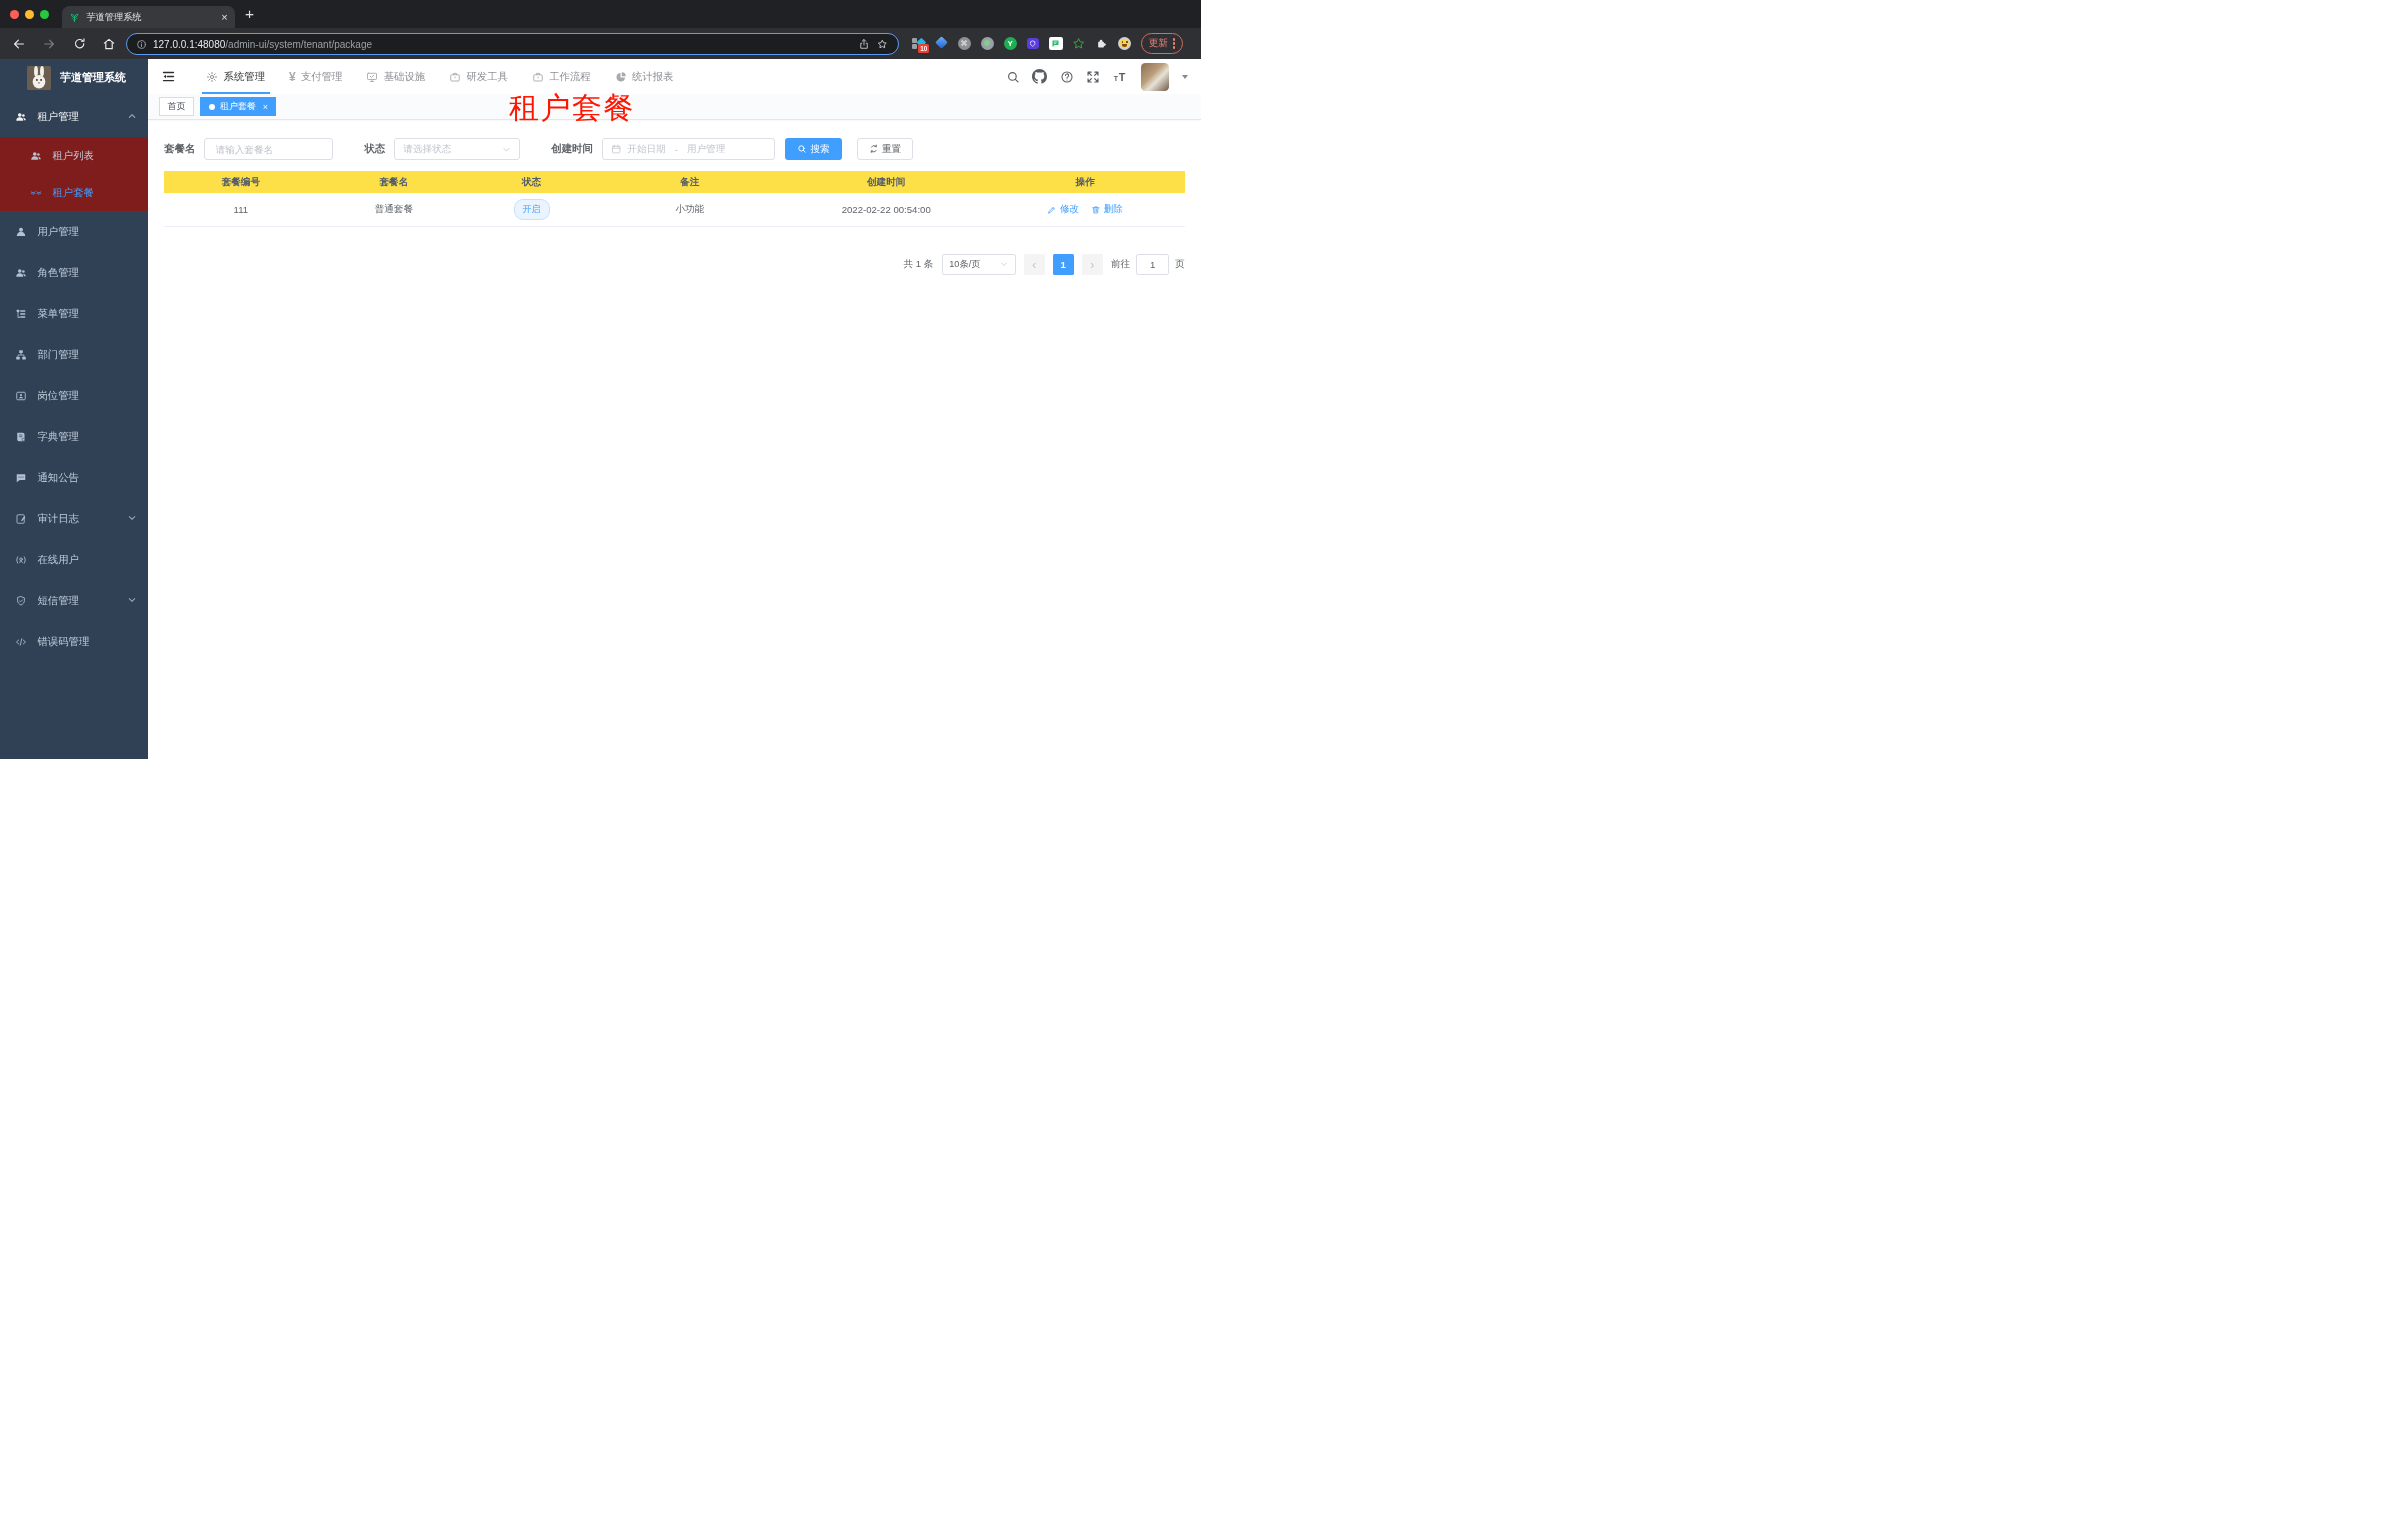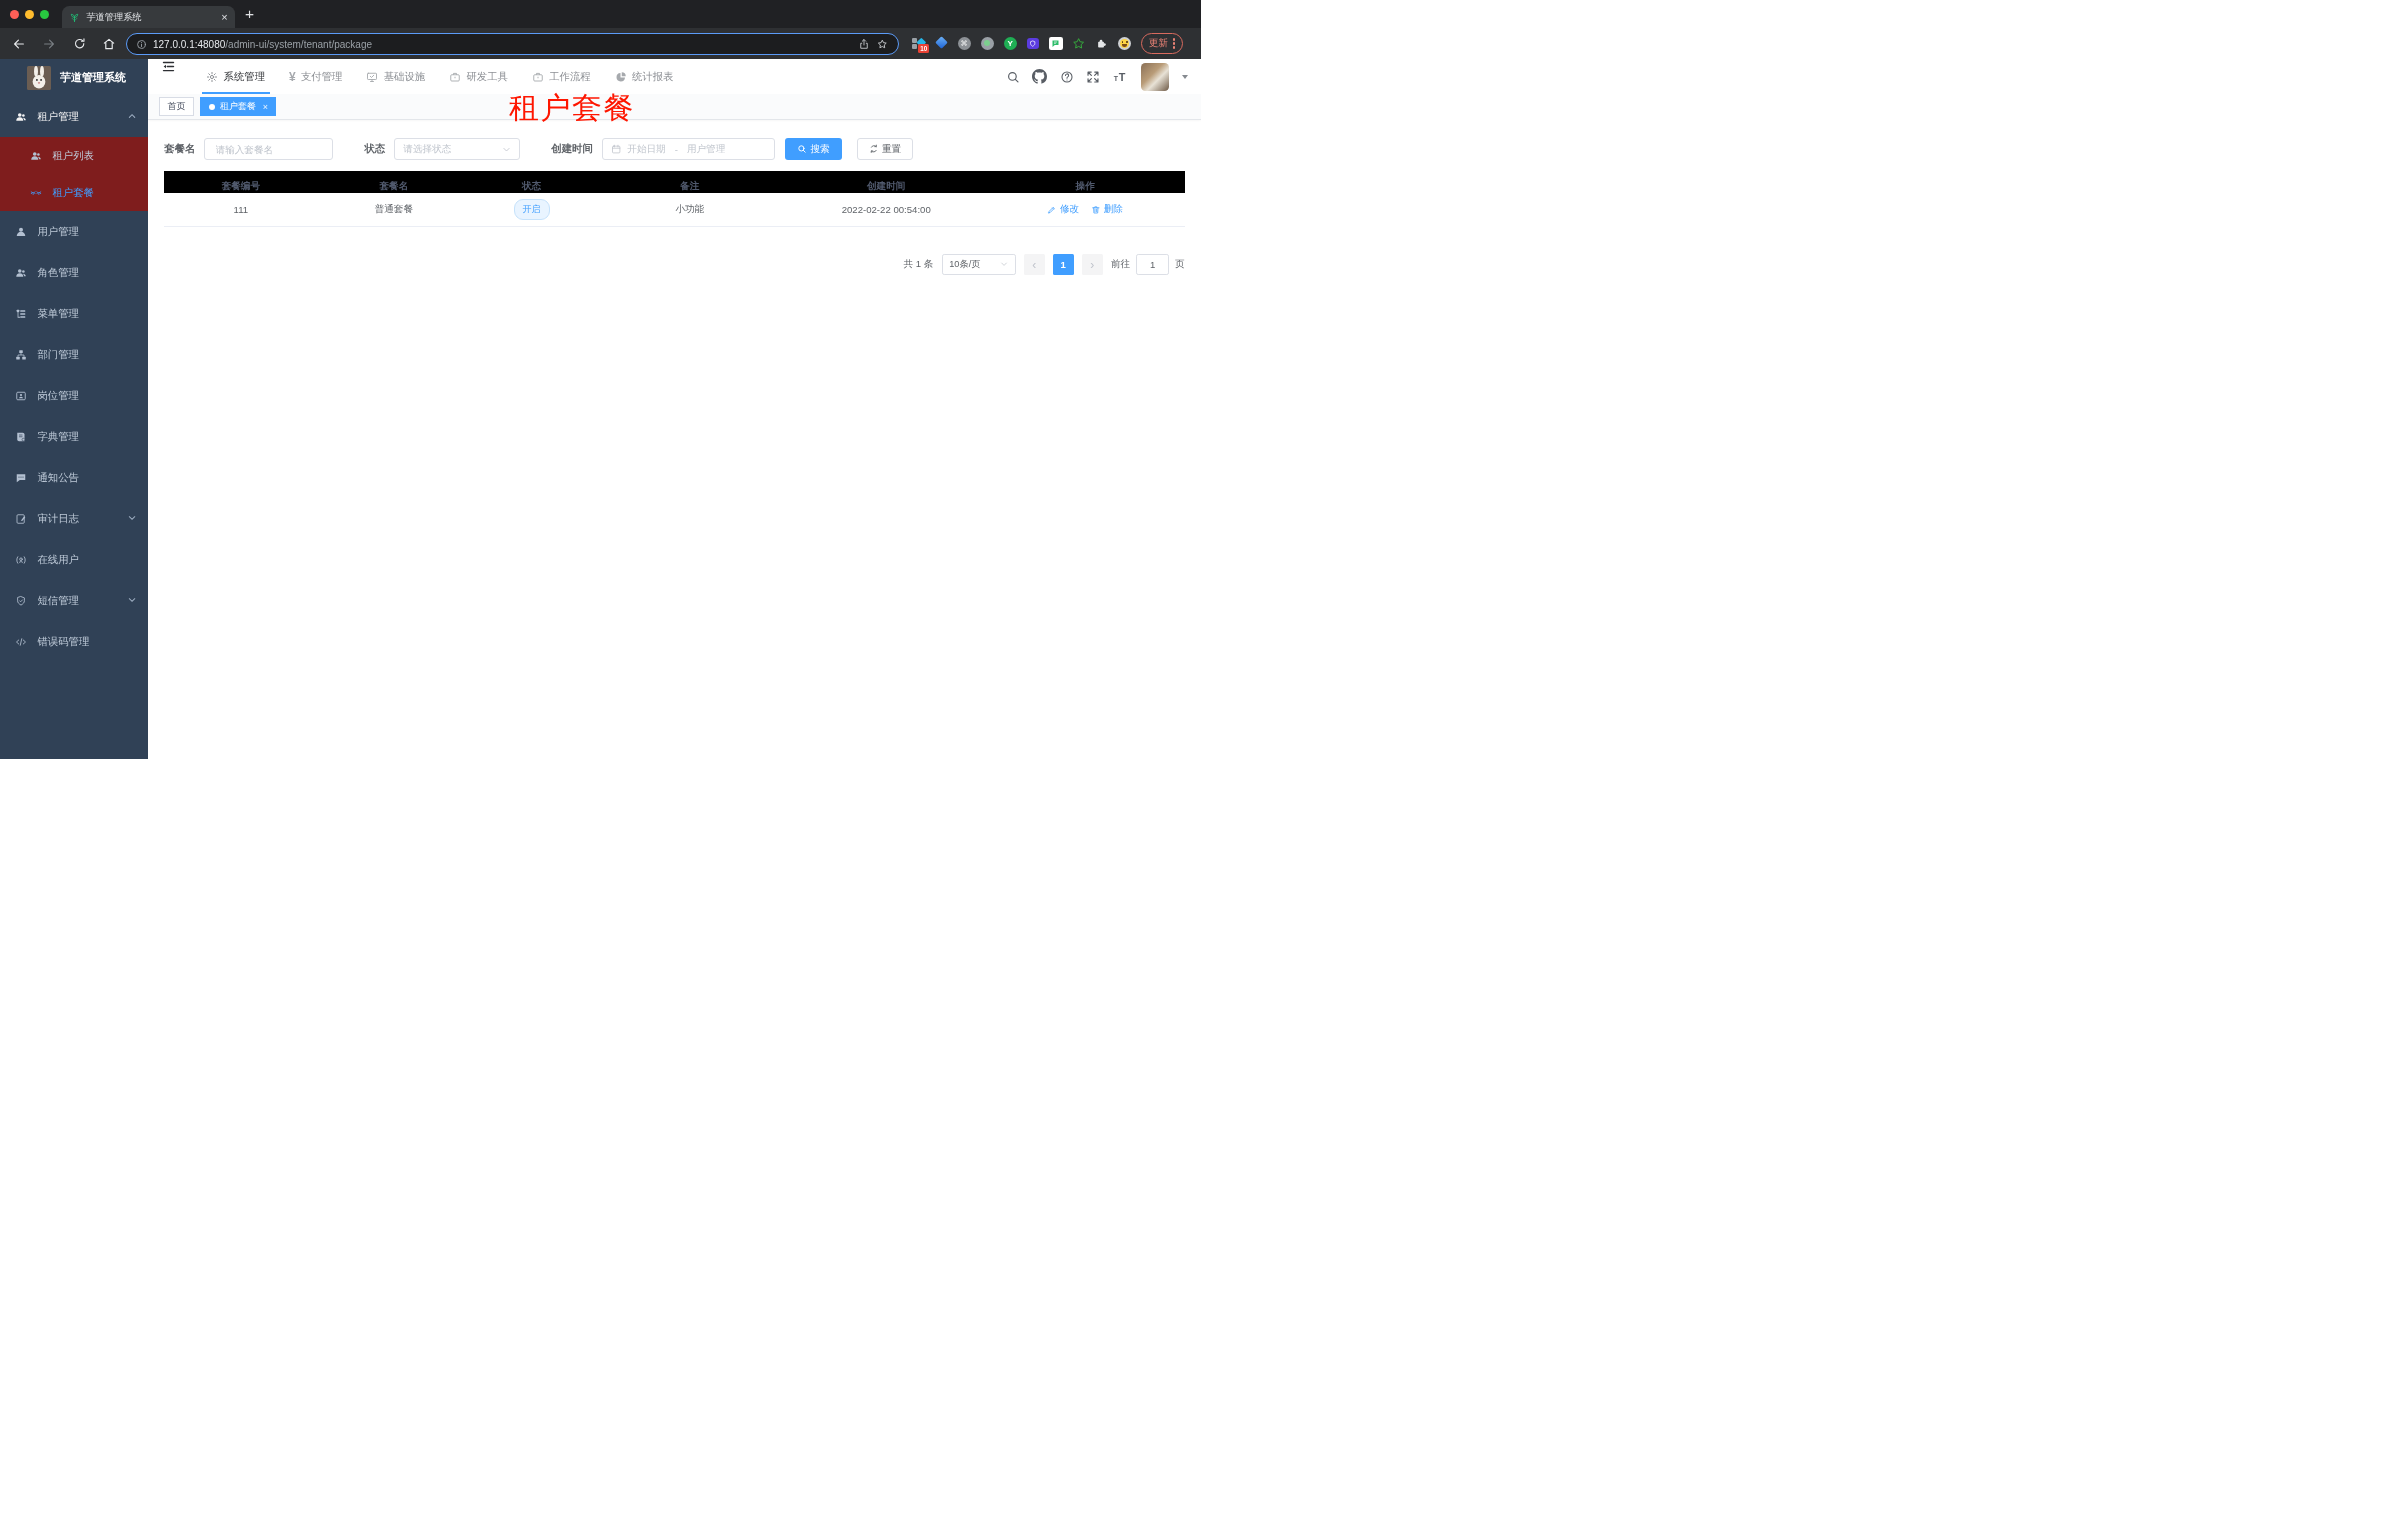--- a/index.html
+++ b/index.html
@@ -47,21 +47,21 @@
          color:#bfcbd9;cursor:pointer;position:relative}
   .sitem .mi{width:12px;height:12px;margin-right:10.4px;flex:none;color:#b3c0d1}
   .sitem.parent-active{color:#f4f4f5}
   .sitem.parent-active .mi{color:#f4f4f5}
   .submenu{background:#7f1d1d}
   .submenu .sitem{height:37px;padding-left:30px}
   .sitem.active{color:#409eff}
   .sitem.active .mi{color:#409eff}
   .s-chev{margin-left:auto;color:#9fb0c4}
   .main{position:absolute;left:148px;right:0;top:0;bottom:0;background:#fff}
-  .app-header{height:35px;display:flex;padding:0 13.3px;position:relative;background:#fff}
+  .app-header{height:35px;display:flex;align-items:center;padding:0 13.3px;position:relative;background:#fff}
   .hamburger{color:#2d2f33;cursor:pointer;flex:none}
   .topnav{display:flex;margin-left:18px;height:35px}
   .tn{display:flex;align-items:center;gap:5.2px;padding:0 12px;font-size:10.4px;color:#8d9095;
       position:relative;cursor:pointer;white-space:nowrap}
   .tn .tn-ico{color:#a6a9ad}
   .tn.active{color:#36383c}
   .tn.active .tn-ico{color:#8f9296}
   .tn.active::after{content:"";position:absolute;left:7.4px;right:7.4px;bottom:0;height:2.2px;background:#409eff}
   .header-right{margin-left:auto;display:flex;align-items:center;gap:12.6px;color:#585d64}
   .hr-ic{cursor:pointer;color:#585d64}
@@ -103,21 +103,21 @@
   .btn-plain{background:#fff;border-color:#dcdfe6;color:#5f6368;margin-left:15px}
   .toolbar-row{margin-top:18.5px;display:flex;align-items:center}
   .btn-add{background:#ecf5ff;border:0.7px solid #a0cfff;color:#409eff;height:21.4px;padding:0 9.6px;
            border-radius:3px;font-size:9.6px;display:inline-flex;align-items:center;gap:3.7px;
            box-sizing:border-box;cursor:pointer}
   .right-tools{margin-left:auto;display:flex;gap:7.4px}
   .circ{width:21px;height:21px;border:0.7px solid #dcdfe6;border-radius:50%;display:flex;align-items:center;
         justify-content:center;color:#46494e;background:#fff;cursor:pointer;box-sizing:border-box}
   
   .table{margin-top:11px}
-  .t-head{display:flex;background:#000000;height:22px;align-items:flex-end}
+  .t-head{display:flex;background:#fde047;height:22px;align-items:center}
   .t-row{display:flex;height:33px;align-items:center;border-bottom:0.7px solid #ebeef5;background:#fff}
   .tc{text-align:center;box-sizing:border-box;padding:0 4.4px}
   .c1{width:15%}.c2{width:15%}.c3{width:12%}.c4{width:19%}.c5{width:19.5%}.c6{width:19.5%}
   .th{font-size:9.6px;color:#515a6e;font-weight:700}
   .td{font-size:9.6px;color:#5f6368}
   .tag-status{display:inline-flex;align-items:center;height:19px;padding:0 8.1px;background:#e9f4ff;
               border:0.7px solid #c6e2fb;border-radius:9px;color:#409eff;font-size:9px}
   .op-links{display:inline-flex;gap:12px;justify-content:center}
   .link{color:#409eff;font-size:9.6px;display:inline-flex;align-items:center;gap:3px;cursor:pointer}
   

